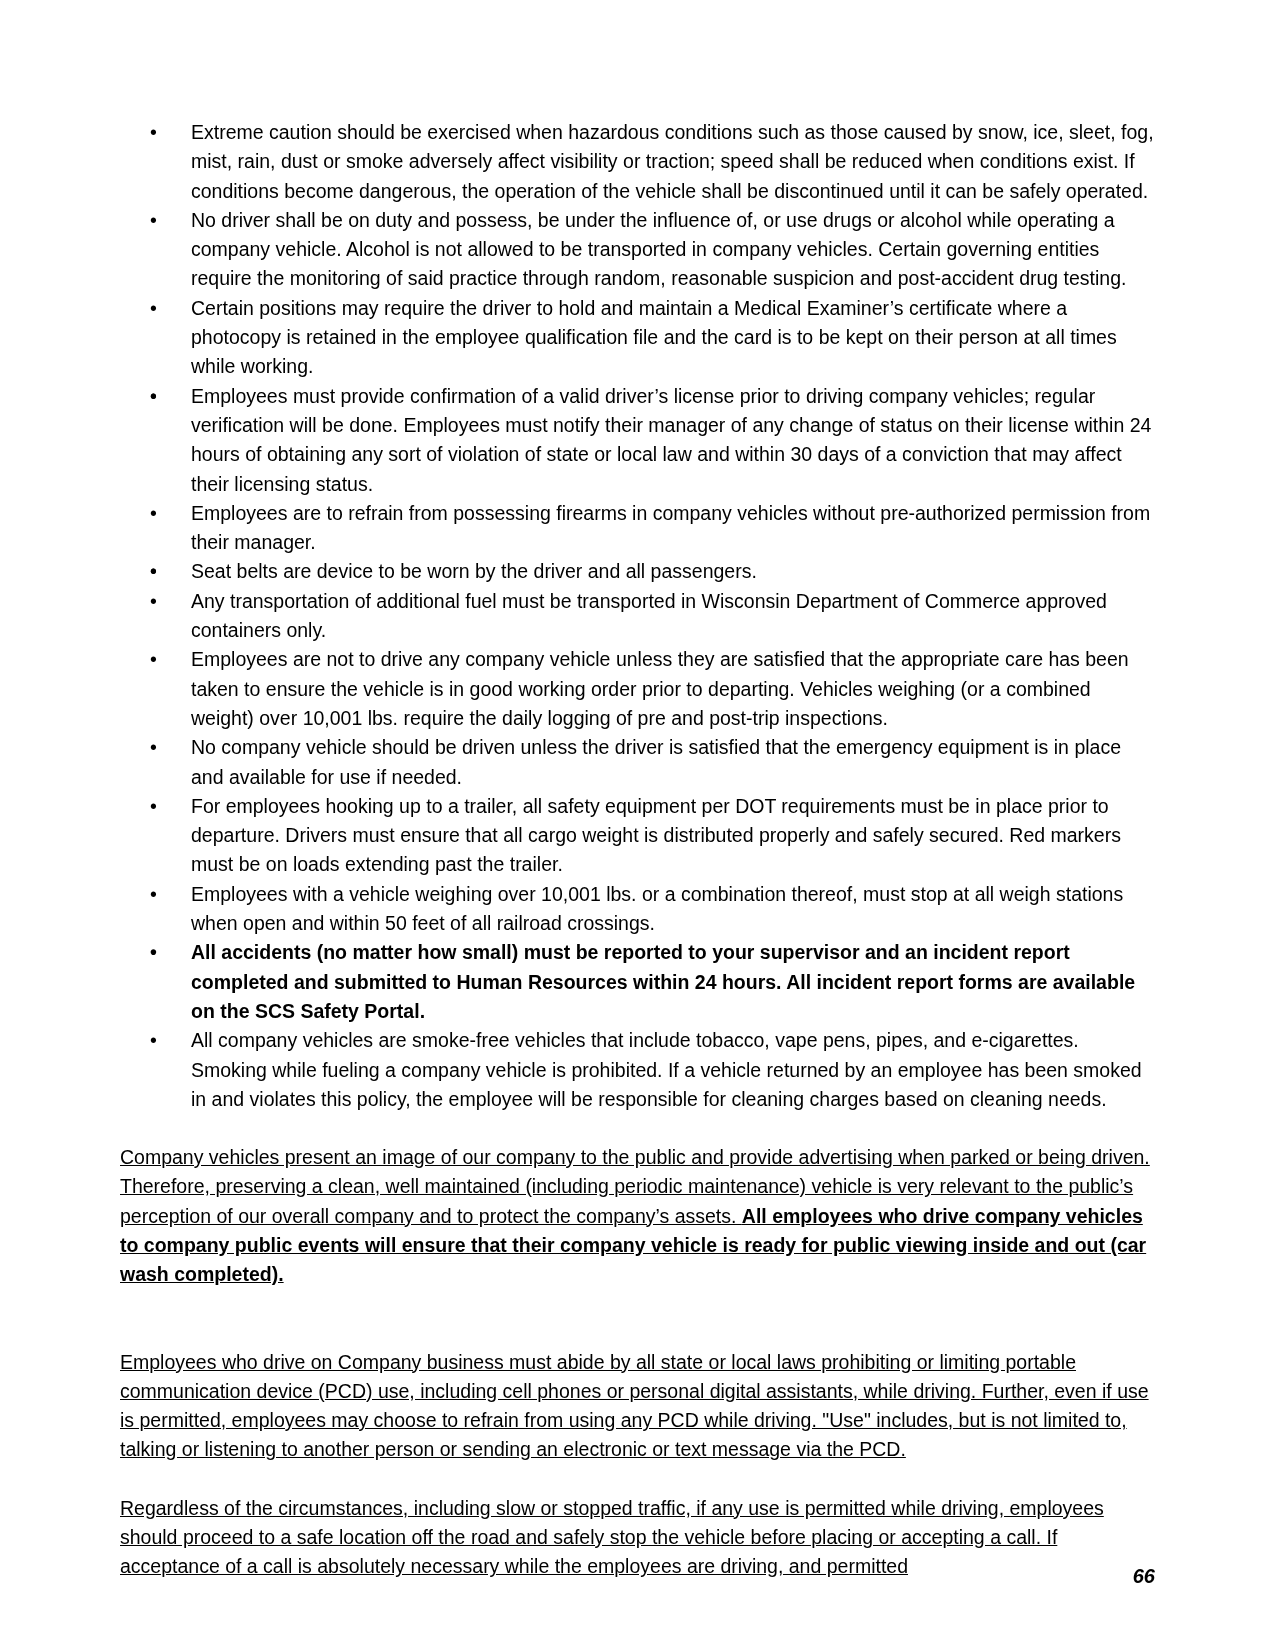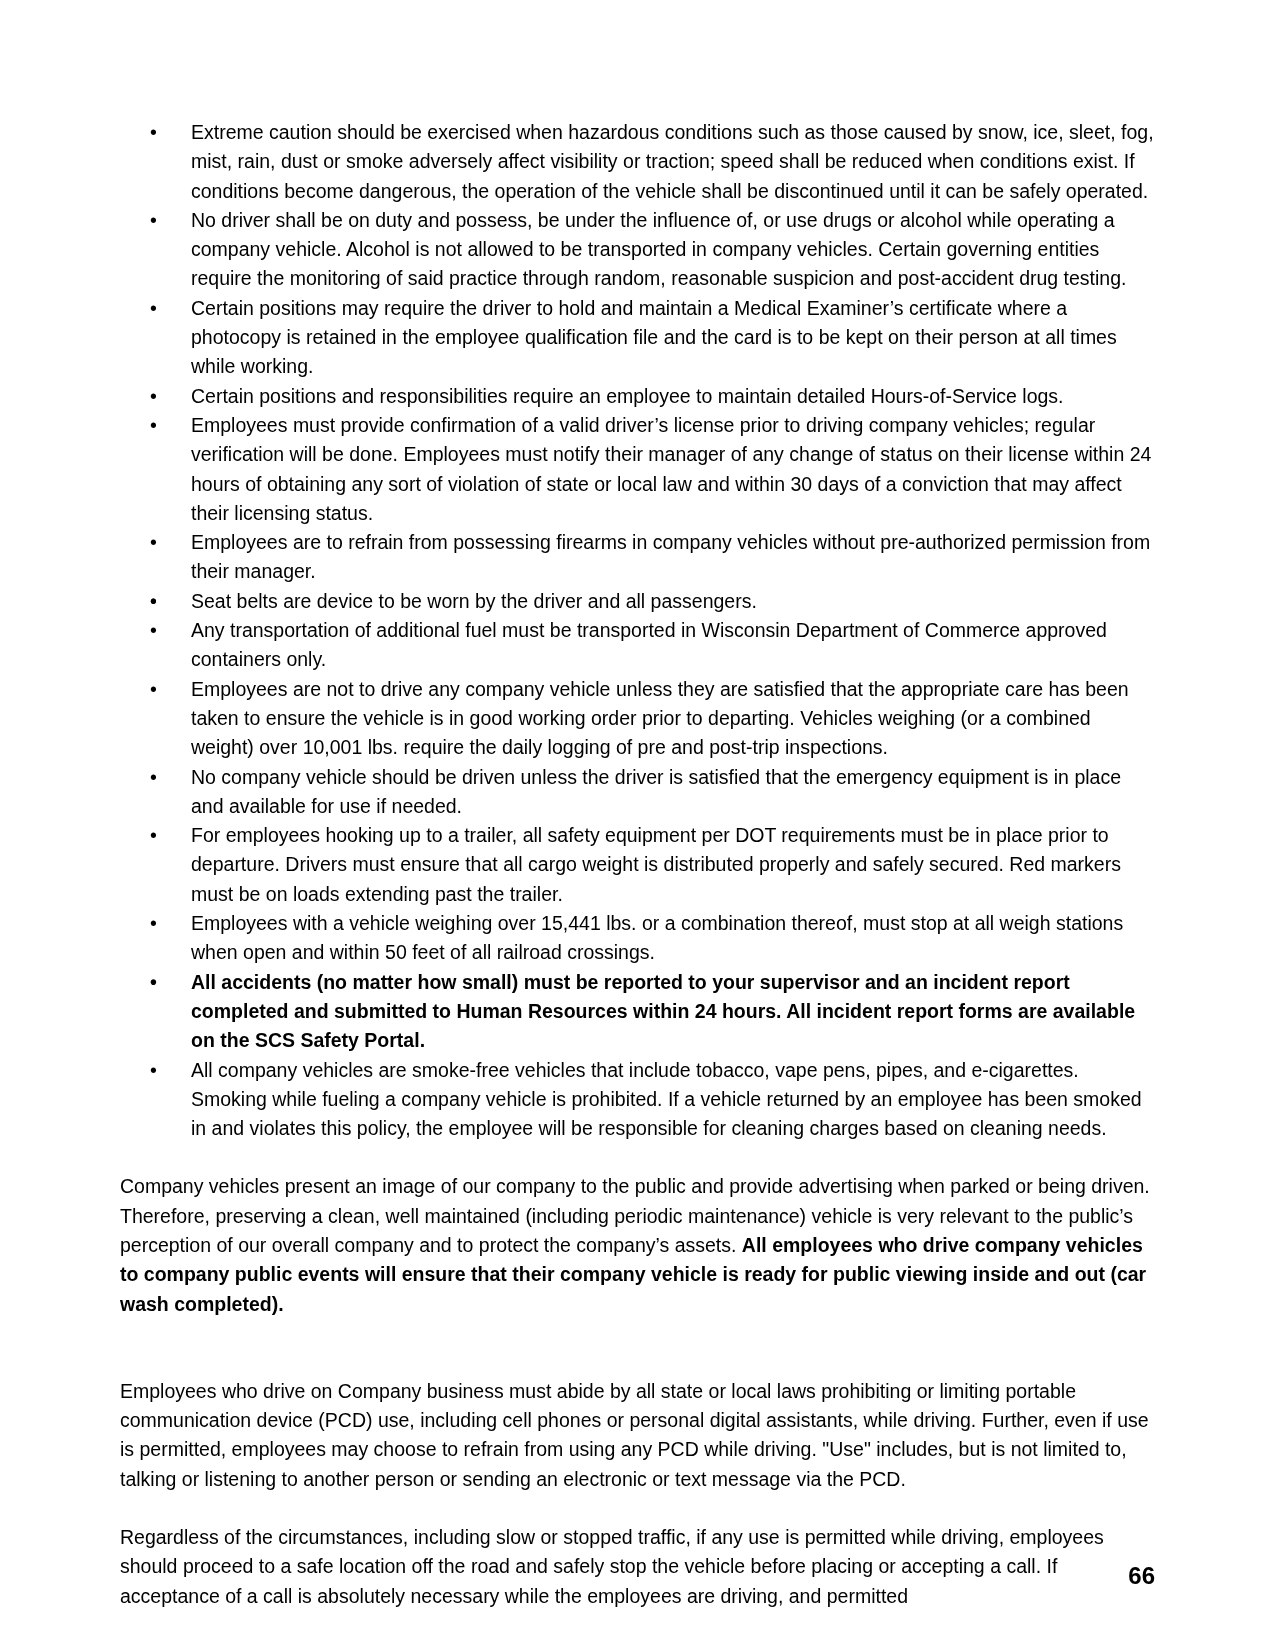--- a/index.html
+++ b/index.html
@@ -42,31 +42,33 @@
   }
   .bullet-list li.bold,
   .bullet-list li.bold .bullet {
     font-weight: bold;
   }
   .para {
     font-size: 19.5px;
     line-height: 29.3px;
     margin: 0;
     text-align: left;
+    text-decoration: underline;
   }
   .gap-md { height: 29px; }
   .b { font-weight: bold; }
   .page-number {
     position: absolute;
     right: 120px;
     bottom: 62px;
-    font-size: 24px;
+    font-size: 20px;
     line-height: 24px;
     font-weight: bold;
     text-align: right;
+    font-style: italic;
   }
 </style>
 </head>
 <body>
 
 <div class="page">
 
   <ul class="bullet-list">
     <li>
       <span class="bullet">•</span>
@@ -75,21 +77,20 @@
     <li>
       <span class="bullet">•</span>
       <span>No driver shall be on duty and possess, be under the influence of, or use drugs or alcohol while operating a company vehicle. Alcohol is not allowed to be transported in company vehicles. Certain governing entities require the monitoring of said practice through random, reasonable suspicion and post-accident drug testing.</span>
     </li>
     <li>
       <span class="bullet">•</span>
       <span>Certain positions may require the driver to hold and maintain a Medical Examiner’s certificate where a photocopy is retained in the employee qualification file and the card is to be kept on their person at all times while working.</span>
     </li>
     <li>
       <span class="bullet">•</span>
-      <span>Certain positions and responsibilities require an employee to maintain detailed Hours-of-Service logs.</span>
     </li>
     <li>
       <span class="bullet">•</span>
       <span>Employees must provide confirmation of a valid driver’s license prior to driving company vehicles; regular verification will be done. Employees must notify their manager of any change of status on their license within 24 hours of obtaining any sort of violation of state or local law and within 30 days of a conviction that may affect their licensing status.</span>
     </li>
     <li>
       <span class="bullet">•</span>
       <span>Employees are to refrain from possessing firearms in company vehicles without pre-authorized permission from their manager.</span>
     </li>
     <li>
@@ -110,21 +111,21 @@
     <li>
       <span class="bullet">•</span>
       <span>No company vehicle should be driven unless the driver is satisfied that the emergency equipment is in place and available for use if needed.</span>
     </li>
     <li>
       <span class="bullet">•</span>
       <span>For employees hooking up to a trailer, all safety equipment per DOT requirements must be in place prior to departure. Drivers must ensure that all cargo weight is distributed properly and safely secured. Red markers must be on loads extending past the trailer.</span>
     </li>
     <li>
       <span class="bullet">•</span>
-      <span>Employees with a vehicle weighing over 15,441 lbs. or a combination thereof, must stop at all weigh stations when open and within 50 feet of all railroad crossings.</span>
+      <span>Employees with a vehicle weighing over 10,001 lbs. or a combination thereof, must stop at all weigh stations when open and within 50 feet of all railroad crossings.</span>
     </li>
     <li class="bold">
       <span class="bullet">•</span>
       <span>All accidents (no matter how small) must be reported to your supervisor and an incident report completed and submitted to Human Resources within 24 hours. All incident report forms are available on the SCS Safety Portal.</span>
     </li>
     <li>
       <span class="bullet">•</span>
       <span>All company vehicles are smoke-free vehicles that include tobacco, vape pens, pipes, and e-cigarettes. Smoking while fueling a company vehicle is prohibited. If a vehicle returned by an employee has been smoked in and violates this policy, the employee will be responsible for cleaning charges based on cleaning needs.</span>
     </li>
   </ul>

